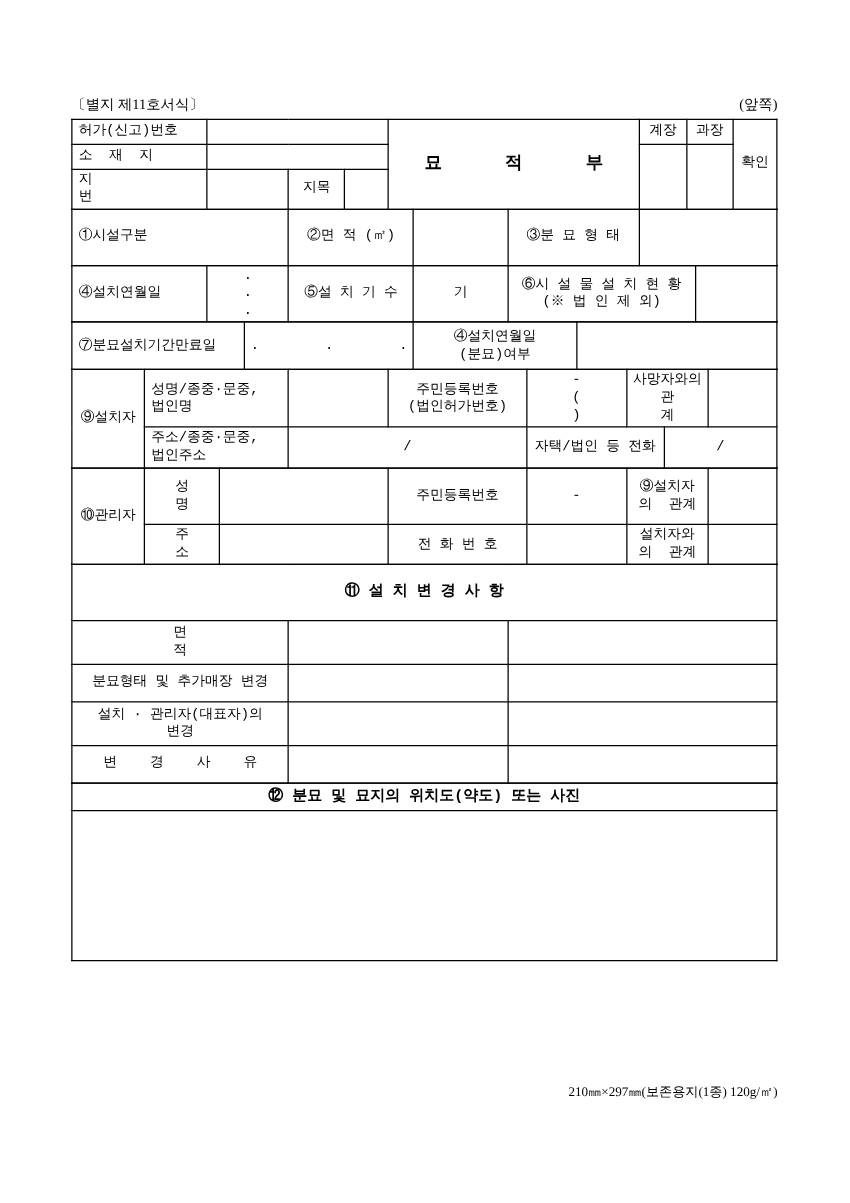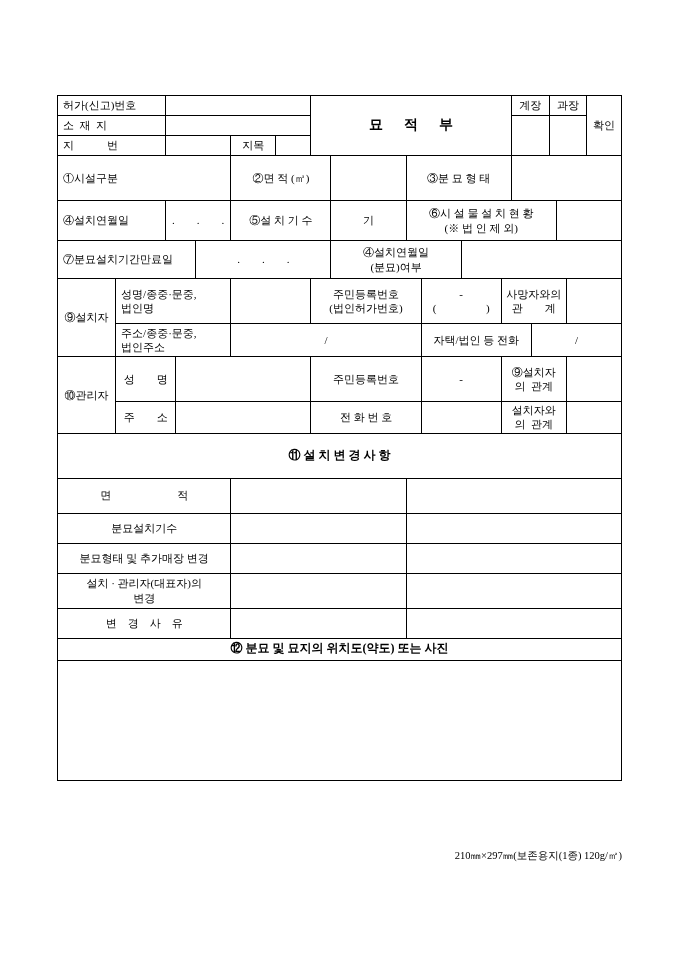--- a/index.html
+++ b/index.html
@@ -5,40 +5,44 @@
   * { box-sizing: border-box; }
   html,body { margin:0; padding:0; background:#ffffff; }
   .page {
     width:680px; height:962px; position:relative; background:#fff;
     font-family:"Liberation Serif","DejaVu Serif",serif; color:#000;
   }
   .note-row {
     position:absolute; top:76px; left:57px; width:565px;
     display:flex; justify-content:space-between; font-size:11.5px;
   }
-  .form { position:absolute; top:95px; left:57px; width:566px; }
+  .form { position:absolute; top:95px; left:57px; width:566px;font-family:Liberation Mono, monospace; }
   table.t { border-collapse:collapse; table-layout:fixed; width:565px; margin-top:-1px; }
   table.t.first { margin-top:0; }
   td {
     border:1px solid #000; padding:1px 3px; font-size:11px; line-height:1.3;
     vertical-align:middle; white-space:pre-wrap; overflow:hidden; text-align:center;
   }
   td.lft { text-align:left; padding-left:5px; }
   td.title-cell { font-size:14px; font-weight:bold; }
   td.sec-title { font-size:12px; font-weight:bold; }
   .footer {
-    position:absolute; top:849px; left:57px; width:565px;
+    position:absolute; top:867px; left:57px; width:565px;
     text-align:right; font-size:10.5px;
   }
 </style>
 </head>
 <body>
 
 <div class="page">
 
+  <div class="note-row">
+    <span>〔별지 제11호서식〕</span>
+    <span>(앞쪽)</span>
+  </div>
 
   <div class="form">
 
     <table class="t first">
       <colgroup>
         <col style="width:108px">
           <col style="width:65px">
           <col style="width:45px">
           <col style="width:35px">
         <col style="width:200px">
@@ -206,25 +210,20 @@
       <tbody>
           <tr style="height:45px">
         <td colspan="3" class="sec-title">⑪ 설 치 변 경 사 항</td>
       </tr>
       <tr style="height:35px">
         <td>면                        적</td>
         <td></td>
         <td></td>
       </tr>
       <tr style="height:30px">
-        <td>분묘설치기수</td>
-        <td></td>
-        <td></td>
-      </tr>
-      <tr style="height:30px">
         <td>분묘형태 및 추가매장 변경</td>
         <td></td>
         <td></td>
       </tr>
       <tr style="height:35px">
         <td>설치 · 관리자(대표자)의
 변경</td>
         <td></td>
         <td></td>
       </tr>

